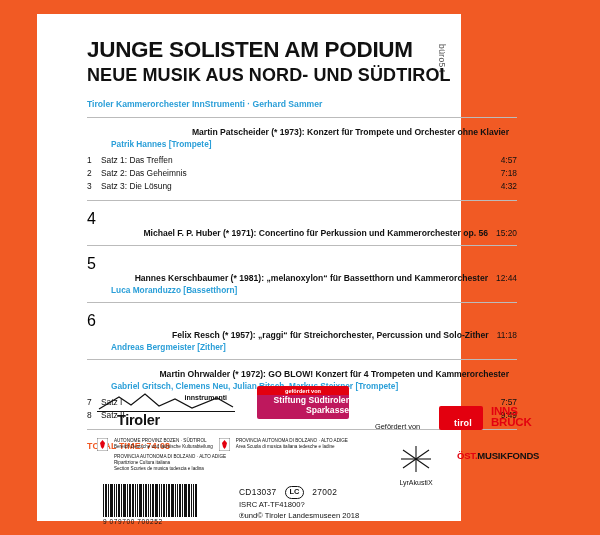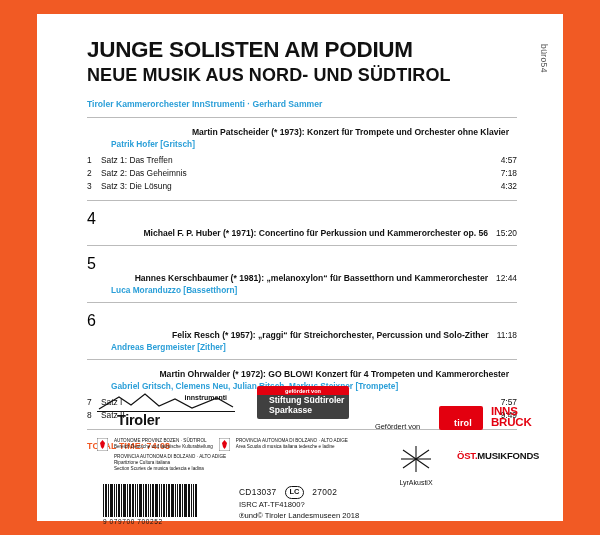--- a/index.html
+++ b/index.html
@@ -6,21 +6,21 @@
   body{
     width:600px;height:535px;
     background:#f15a24;
     font-family:"Liberation Sans", sans-serif;
     overflow:hidden;
     position:relative;
   }
   .card{
     position:absolute;
     left:37px;top:14px;
-    width:526px;height:507px;
+    width:424px;height:507px;
     background:#ffffff;
   }
   .inner{
     position:absolute;
     left:50px;top:24px;
     width:430px;
   }
   
   .title{
     font-size:22.5px;
@@ -142,23 +142,23 @@
     width:92px;
   }
   .spk-top{
     background:#e3000f;color:#fff;
     font-size:5.6px;font-weight:bold;
     text-align:center;
     padding:2px 0 1px 0;
     border-radius:2px 2px 0 0;
   }
   .spk-body{
-    background:#404040;color:#fff;
+    background:#be185d;color:#fff;
     font-size:8.6px;font-weight:bold;
-    text-align:left;
+    text-align:right;
     line-height:1.12;
     padding:1px 0 4px 12px;
     border-radius:0 0 2px 2px;
   }
   .gefoerdert{
     position:absolute;left:288px;top:36px;
     font-size:7.4px;color:#111;
   }
   .tirol{
     position:absolute;left:352px;top:20px;
@@ -227,21 +227,21 @@
     <div class="performers">Tiroler Kammerorchester InnStrumenti · Gerhard Sammer</div>
     <hr class="rule">
 
     <div class="work">
       <div class="wrow">
         <div class="work-title">
           <span class="wt-text">Martin Patscheider (* 1973): Konzert für Trompete und Orchester ohne Klavier</span>
           <span class="dur"></span>
         </div>
       </div>
-      <div class="soloist">Patrik Hofer [Gritsch]</div>
+      <div class="soloist">Patrik Hannes [Trompete]</div>
       <div class="tracks">
         <div class="track">
           <span class="t-num">1</span>
           <span class="t-name">Satz 1: Das Treffen</span>
           <span class="dur">4:57</span>
         </div>
         <div class="track">
           <span class="t-num">2</span>
           <span class="t-name">Satz 2: Das Geheimnis</span>
           <span class="dur">7:18</span>

